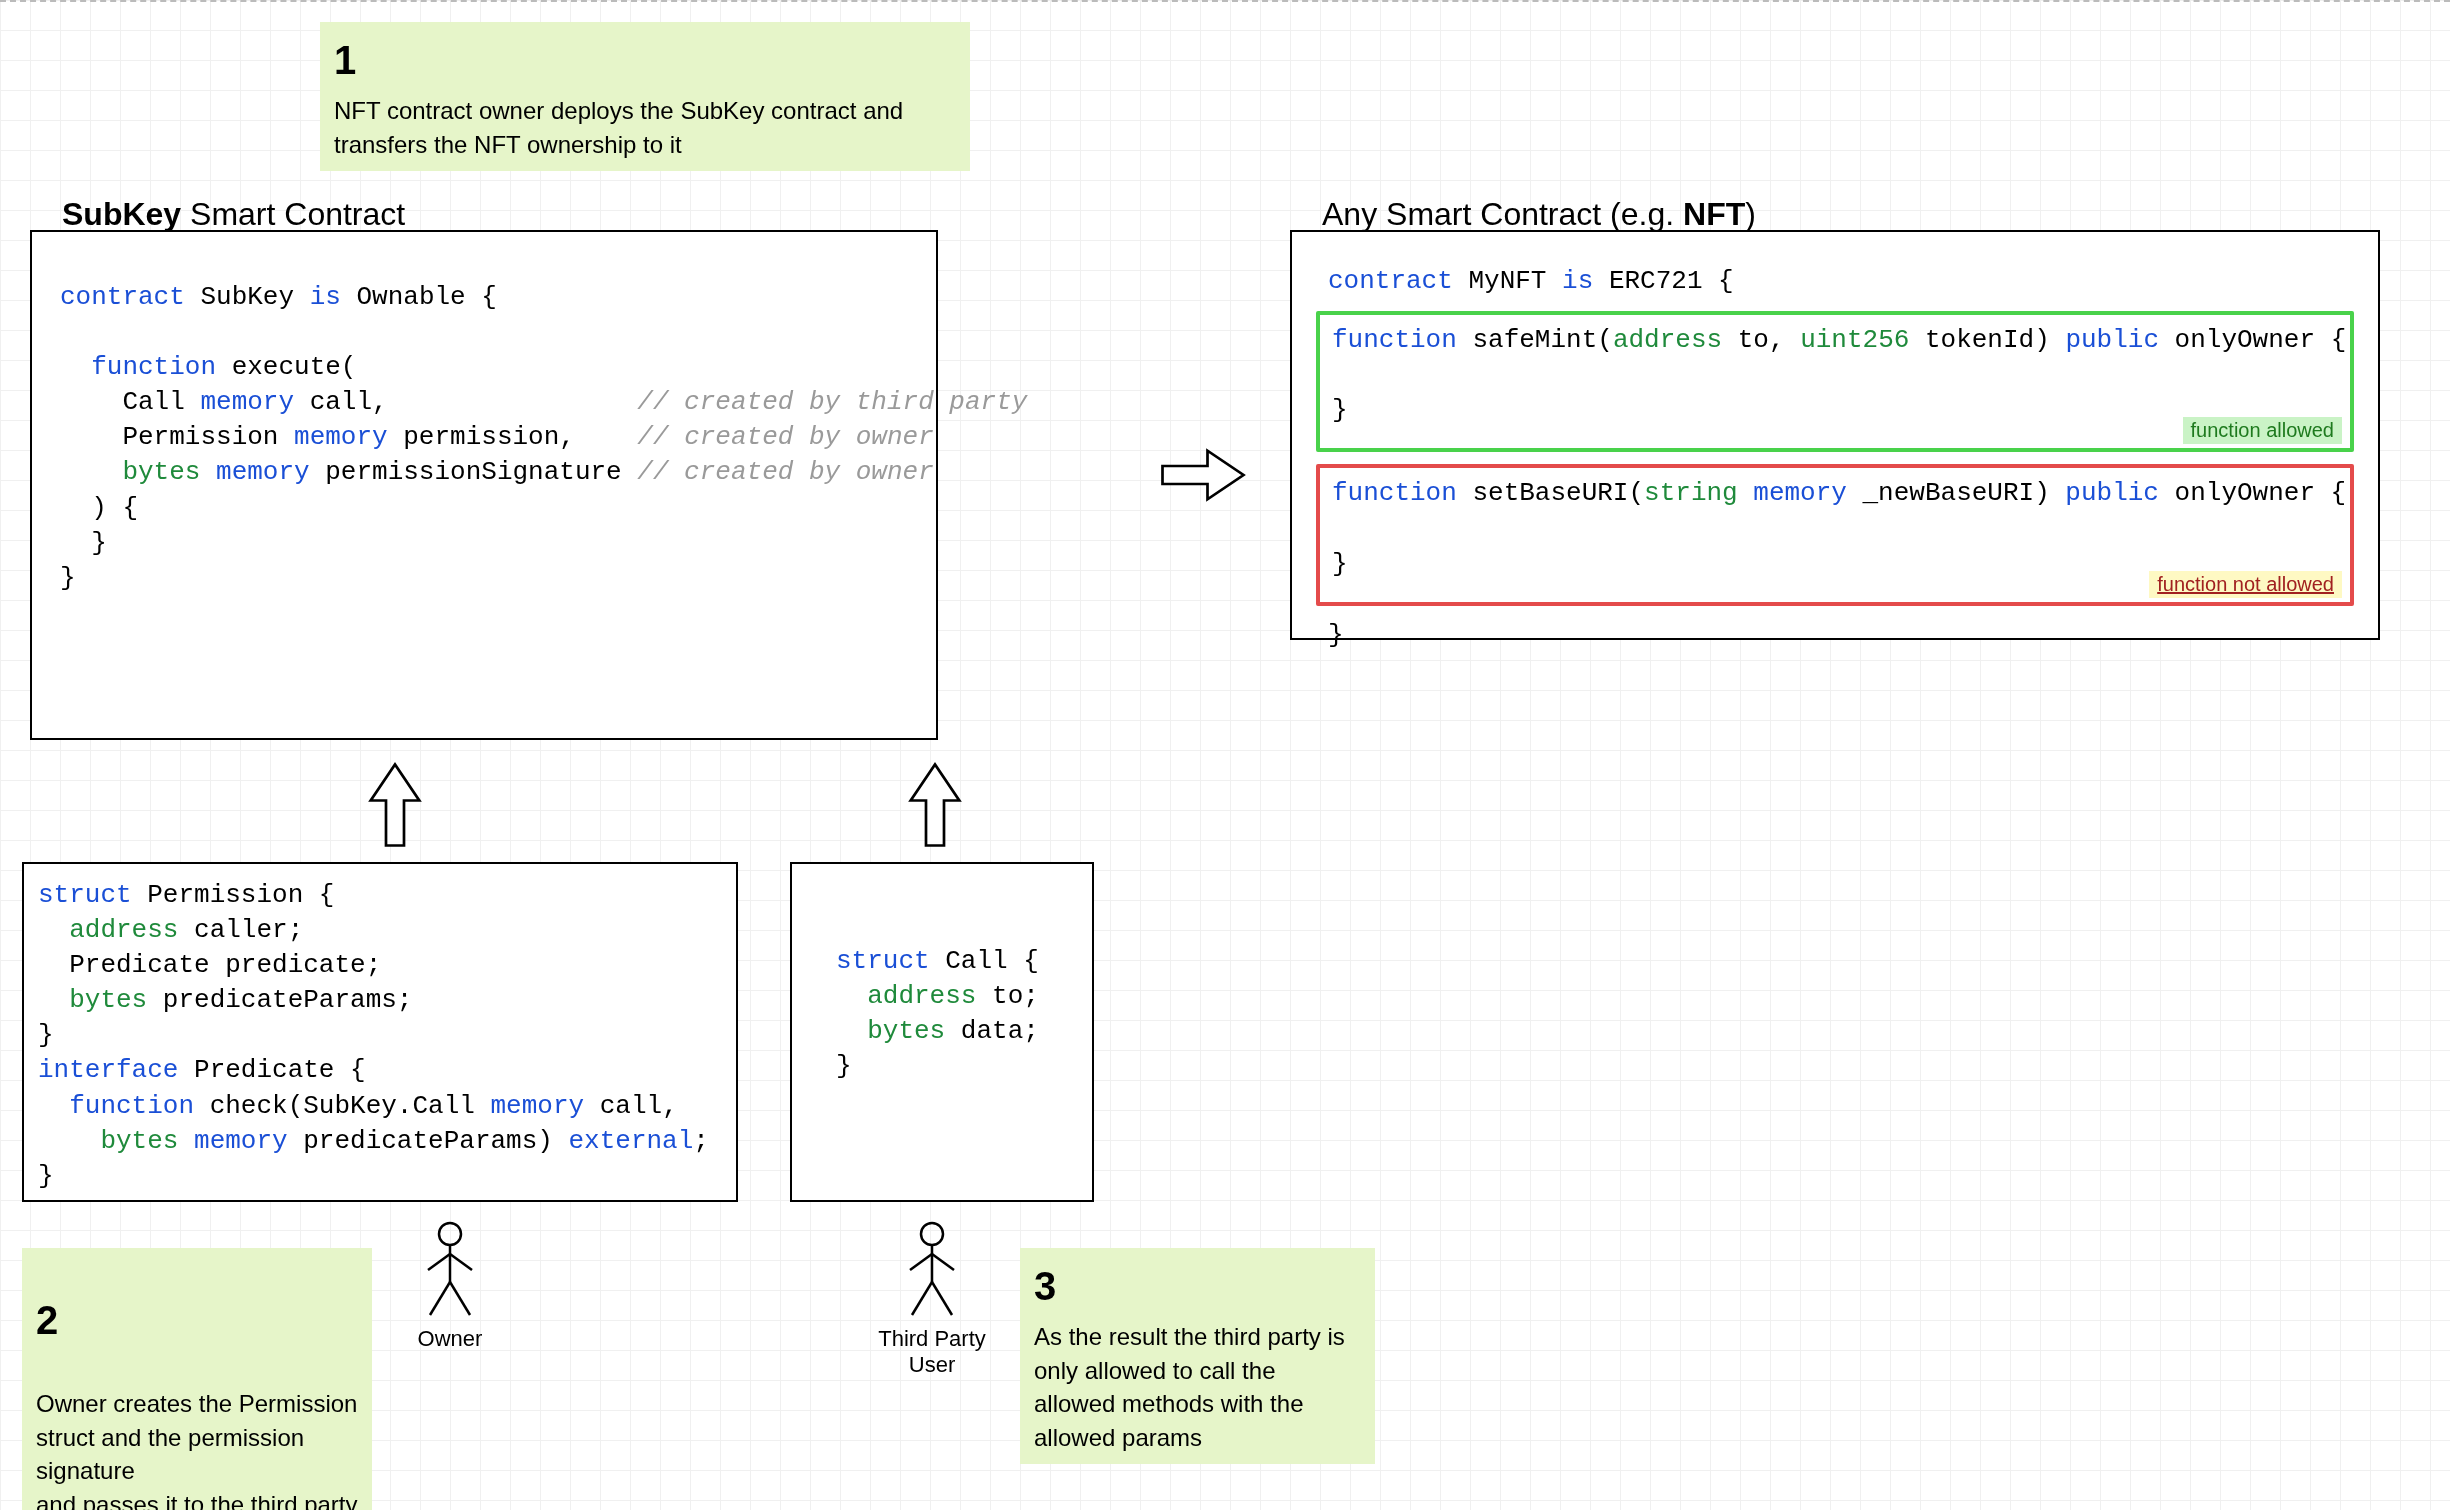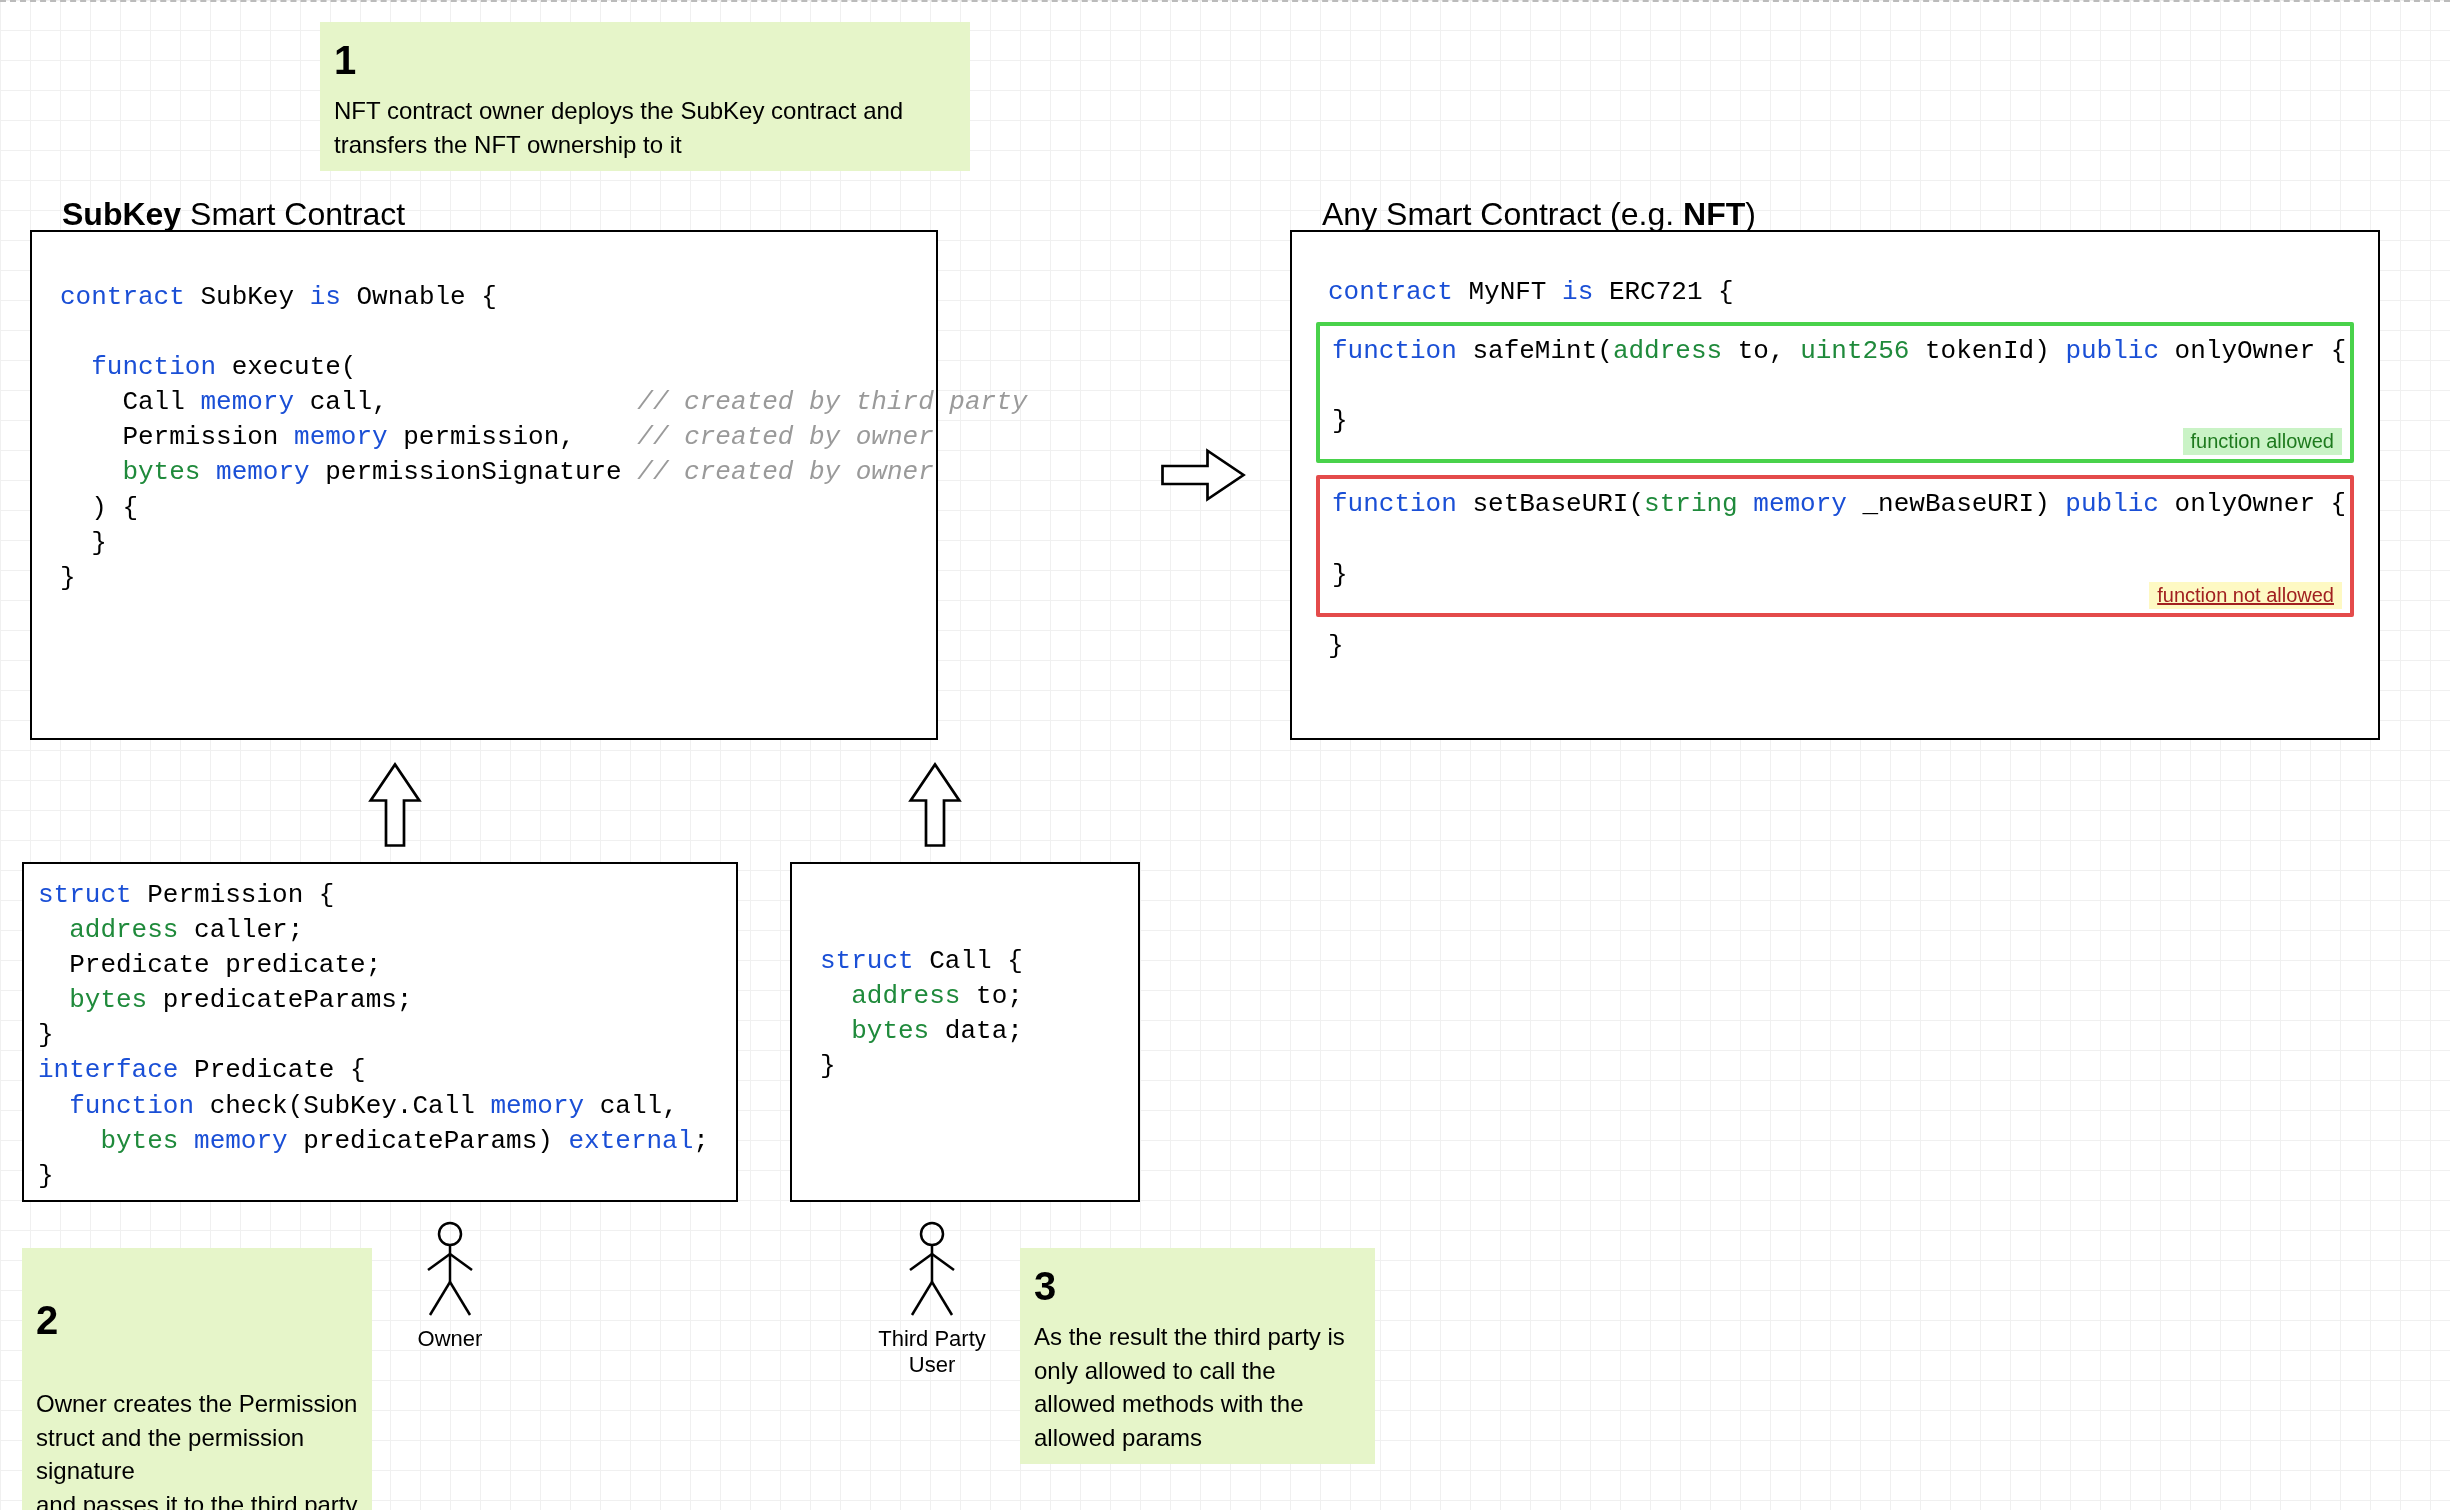--- a/index.html
+++ b/index.html
@@ -116,21 +116,21 @@
 <div class="arrow" style="left:1158px; top:440px; width:90px; height:70px;">
   <svg viewBox="0 0 100 70">
     <path d="M5 25 L55 25 L55 8 L95 35 L55 62 L55 45 L5 45 Z" fill="#fff" stroke="#000" stroke-width="3"></path>
   </svg>
 </div>
 
 <div class="label" style="left:1290px; top:196px;">
   <span>Any Smart Contract (e.g. </span><b>NFT</b><span>)</span>
 </div>
 
-<div class="box" style="left:1290px; top:230px; width:1090px; height:510px; padding:43px 18px;">
+<div class="box" style="left:1290px; top:230px; width:1090px; height:410px; padding:32px 18px;">
   <pre style="padding-left:18px;"><span class="kw">contract </span><span>MyNFT </span><span class="kw">is </span><span>ERC721 {</span></pre>
 
   <div class="fn-box fn-allowed">
 <pre><span class="kw">function </span><span>safeMint(</span><span class="ty">address </span><span>to, </span><span class="ty">uint256 </span><span>tokenId) </span><span class="kw">public </span><span>onlyOwner {</span>
 
 <span>}</span></pre>
     <span class="tag tag-allow">function allowed</span>
   </div>
 
   <div class="fn-box fn-notallowed">
@@ -159,21 +159,21 @@
 <span class="ty">  address </span><span>caller;</span>
 <span>  Predicate predicate;</span>
 <span class="ty">  bytes </span><span>predicateParams;</span>
 <span>}</span>
 <span class="kw">interface </span><span>Predicate {</span>
 <span class="kw">  function </span><span>check(SubKey.Call </span><span class="kw">memory </span><span>call,</span>
 <span class="ty">    bytes </span><span class="kw">memory </span><span>predicateParams) </span><span class="kw">external</span><span>;</span>
 <span>}</span></pre>
 </div>
 
-<div class="box" style="left:790px; top:862px; width:350px; height:340px; padding:80px 28px;">
+<div class="box" style="left:790px; top:862px; width:304px; height:340px; padding:80px 44px;">
 <pre><span class="kw">struct </span><span>Call {</span>
 <span class="ty">  address </span><span>to;</span>
 <span class="ty">  bytes </span><span>data;</span>
 <span>}</span></pre>
 </div>
 
 <div class="note" style="left:22px; top:1248px; width:350px; white-space:pre-line;">
   <span class="num">2</span>
   <span>Owner creates the Permission struct and the permission signature
 and passes it to the third party</span>

